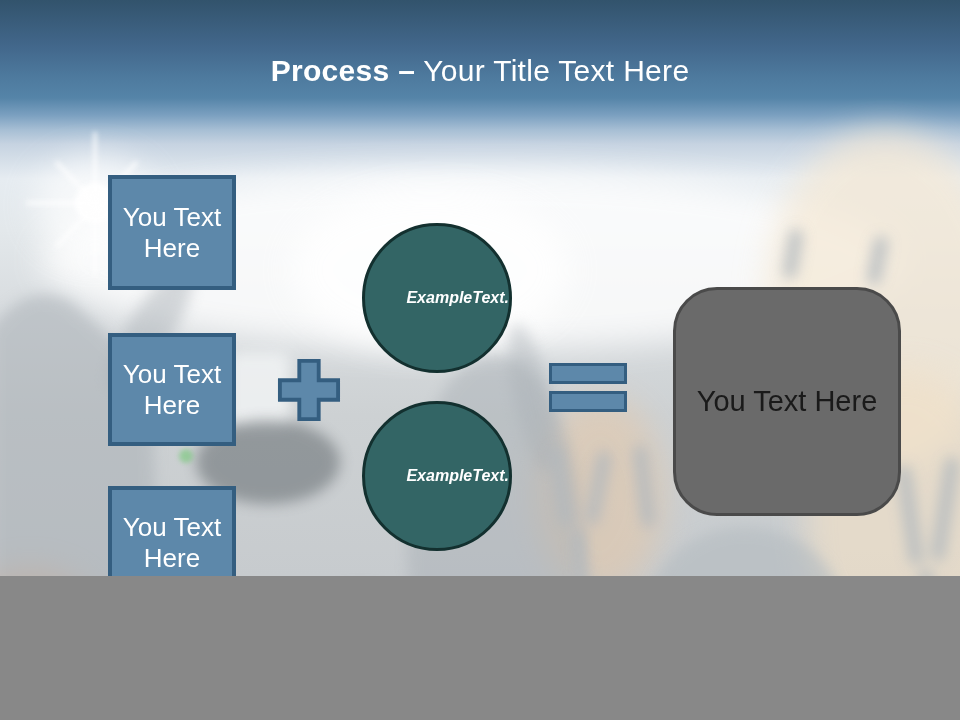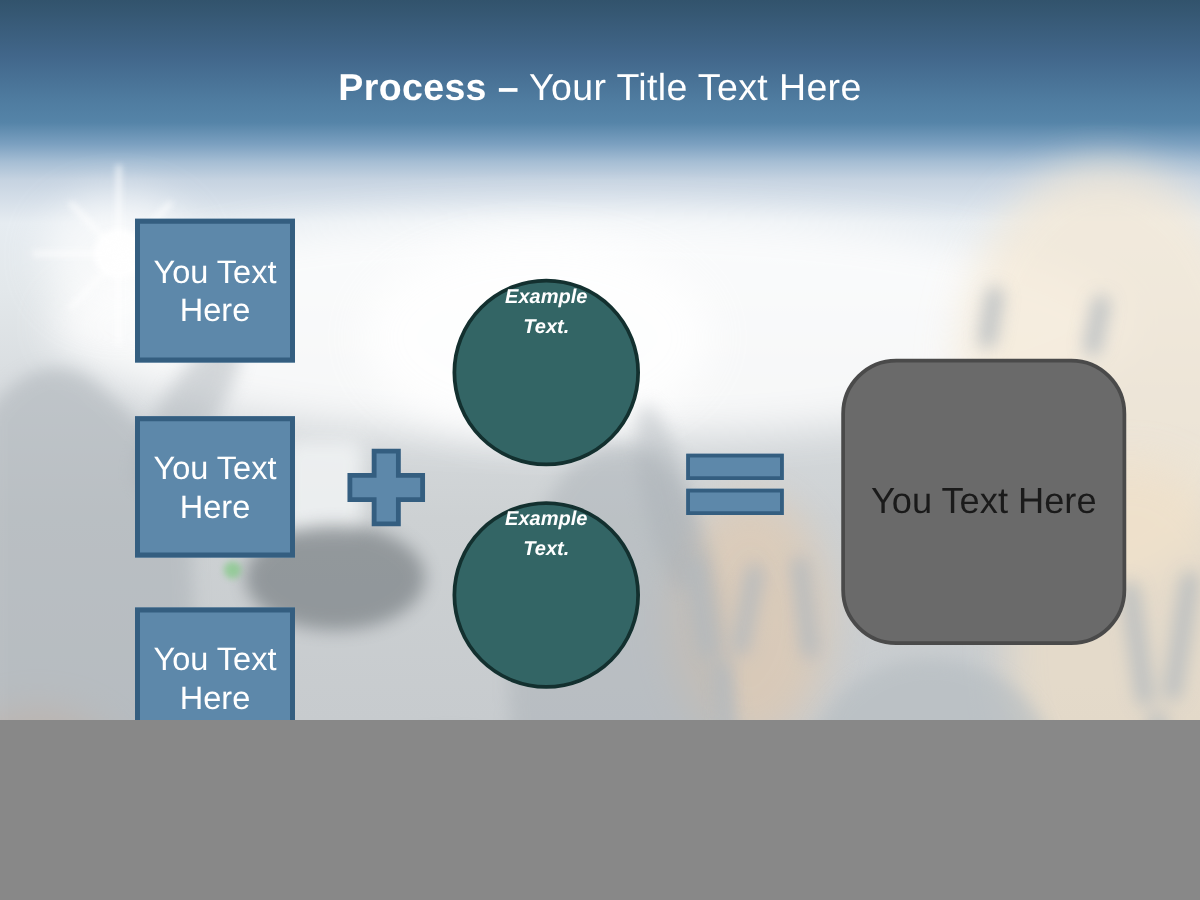--- a/index.html
+++ b/index.html
@@ -28,21 +28,21 @@
   #process-box-1 { top:175px; height:115px; }
   #process-box-2 { top:333px; height:113px; }
   #process-box-3 { top:486px; height:114px; }
 
   .plus-wrap { position:absolute; left:277px; top:358px; width:64px; height:64px; }
 
   .teal-circle {
     position:absolute; left:362px; width:150px; height:150px; box-sizing:border-box;
     border-radius:50%; background:#336565; border:3px solid #13302f;
     color:#ffffff; font-weight:700; font-style:italic; font-size:16px; line-height:24px;
-    text-align:center; display:flex; flex-direction:column; align-items:center; justify-content:flex-start;
+    text-align:center; display:flex; flex-direction:row; align-items:center; justify-content:flex-end;
   }
   #example-circle-1 { top:223px; }
   #example-circle-2 { top:401px; }
 
   .equals { position:absolute; left:549px; top:363px; width:78px; }
   .equals .bar {
     height:21px; box-sizing:border-box;
     background:#5d88aa; border:3px solid #345e80;
   }
   .equals .bar + .bar { margin-top:7px; }

